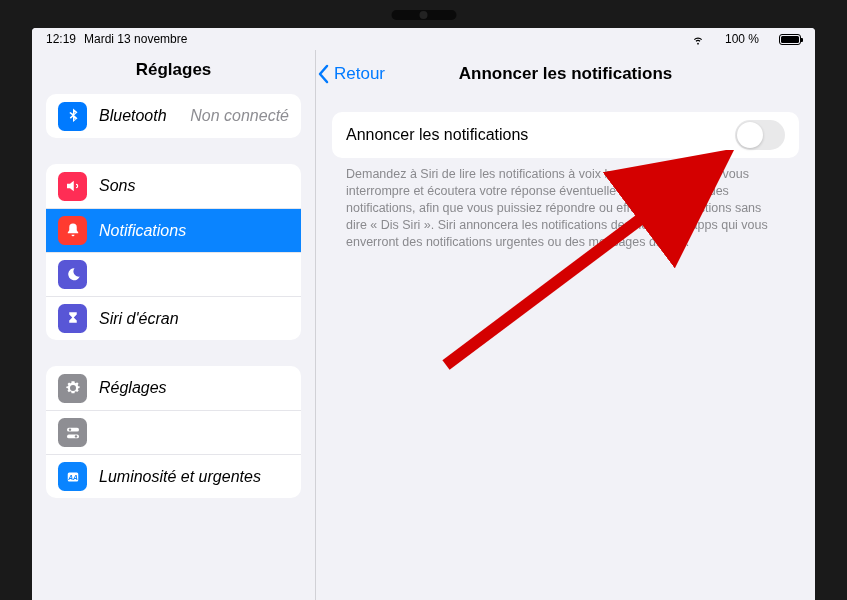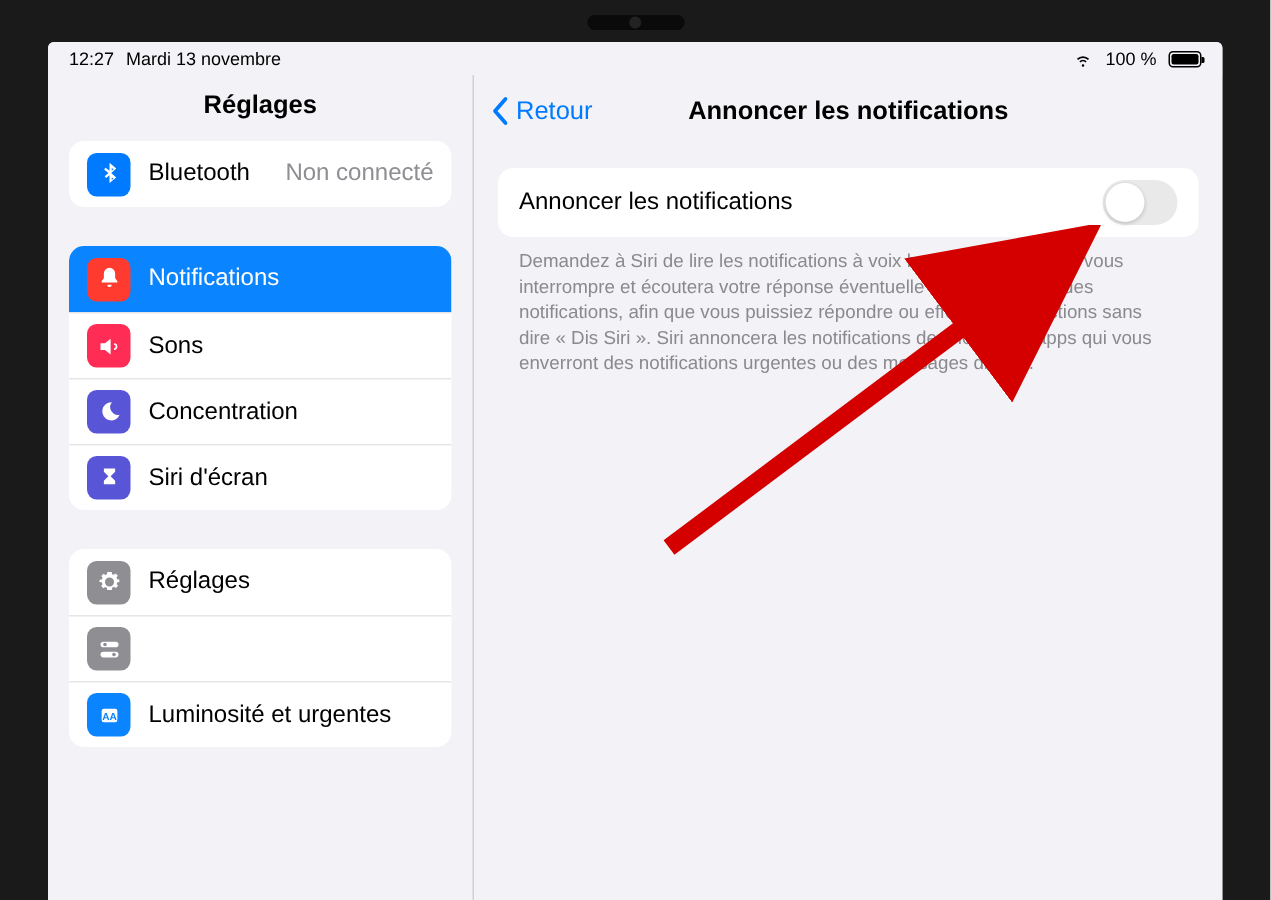--- a/index.html
+++ b/index.html
@@ -3,42 +3,42 @@
 <meta charset="utf-8">
 <style>
   * { box-sizing: border-box; margin: 0; padding: 0; }
   html, body { width: 847px; height: 600px; font-family: -apple-system, BlinkMacSystemFont, "Segoe UI", Helvetica, Arial, sans-serif; }
   .device-frame { width: 847px; height: 600px; background: #1a1a1a; padding: 28px 32px 0 32px; position: relative; }
   .camera { position: absolute; top: 10px; left: 50%; transform: translateX(-50%); width: 65px; height: 10px; background: #0a0a0a; border-radius: 10px; display:flex; align-items:center; justify-content:center;}
   .camera::after { content:""; width:8px; height:8px; background:#222; border-radius:50%; }
   .screen { width: 100%; height: 100%; background: #f2f2f7; border-radius: 4px 4px 0 0; overflow: hidden; display: flex; flex-direction: column; }
   .status-bar { height: 22px; display: flex; justify-content: space-between; align-items: center; padding: 0 14px; font-size: 12px; font-weight: 500; background: #f2f2f7; }
   .status-left { display: flex; gap: 8px; align-items: center; }
-  .status-right { display: flex; gap: 8px; align-items: center; text-align: center; }
+  .status-right { display: flex; gap: 20px; align-items: center; text-align: center; }
   .battery-icon { width: 22px; height: 11px; border: 1px solid #000; border-radius: 3px; position: relative; }
   .battery-icon::after { content:""; position:absolute; right:-3px; top:3px; width:2px; height:4px; background:#000; border-radius:0 1px 1px 0;}
   .battery-fill { position:absolute; left:1px; top:1px; bottom:1px; right:1px; background:#000; border-radius:1.5px;}
   .wifi-icon svg { width:14px; height:14px; display:block; }
 
   .content { flex:1; display:flex; overflow:hidden; }
   .sidebar { width: 284px; background: #f2f2f7; border-right: 1px solid #d1d1d6; display:flex; flex-direction:column; }
   .sidebar-title { text-align:center; font-size:17px; font-weight:600; padding: 10px 0 14px; }
-  .group { background:#fff; margin: 0 14px 26px; border-radius:10px; overflow:hidden; }
+  .group { background:#fff; margin: 0 14px 26px; border-radius:10px; overflow:hidden;font-style:italic; }
   .group.first { margin-top: 0; }
   .row { display:flex; align-items:center; height:44px; padding:0 12px; gap:12px; border-top:1px solid #e5e5ea; }
   .row:first-child { border-top:none; }
   .row .icon-box { width:29px; height:29px; border-radius:6.5px; display:flex; align-items:center; justify-content:center; flex-shrink:0; }
   .row .label { font-size:16px; flex:1; }
   .row .detail { font-size:16px; color:#8e8e93;text-align:right; }
   .row.active { background:#0a84ff; color:#fff; }
   .row.active .label { color:#fff; }
 
   .detail-pane { flex:1; background:#f2f2f7; position:relative; }
   .detail-header { height:48px; display:flex; align-items:center; justify-content:center; position:relative; }
-  .back-btn { position:absolute; left:10px; display:flex; align-items:flex-start; color:#007aff; font-size:17px; gap:2px; }
+  .back-btn { position:absolute; left:0; display:flex; align-items:flex-start; color:#007aff; font-size:17px; gap:2px; }
   .back-btn svg { width:16px; height:20px; }
   .detail-title { font-size:17px; font-weight:600; }
   .detail-group { background:#fff; margin: 14px 16px 8px; border-radius:10px; }
   .detail-row { display:flex; align-items:center; justify-content:space-between; height:46px; padding:0 14px; }
   .detail-row .label { font-size:16px; }
   .switch { width:50px; height:30px; background:#e9e9ea; border-radius:15px; position:relative; }
   .switch::after { content:""; position:absolute; left:2px; top:2px; width:26px; height:26px; background:#fff; border-radius:50%; box-shadow:0 1px 3px rgba(0,0,0,0.2); }
   .footer-text { font-size:12.5px; color:#8a8a8e; padding: 0 30px; line-height:1.35; }
 
   .arrow-overlay { position:absolute; pointer-events:none; }
@@ -56,21 +56,21 @@
 </style>
 </head>
 <body>
 
 <div class="device-frame">
   <div class="camera"></div>
   <div class="screen">
 
     <div class="status-bar">
       <div class="status-left">
-        <span>12:27</span>
+        <span>12:19</span>
         <span>Mardi 13 novembre</span>
       </div>
       <div class="status-right">
         <span class="wifi-icon">
           <svg viewBox="0 0 24 24" fill="#000">
               <path d="M12 18.5a1.5 1.5 0 100 3 1.5 1.5 0 000-3zm-4.2-3.3a6 6 0 018.4 0l-1.4 1.4a4 4 0 00-5.6 0l-1.4-1.4zm-2.8-2.8a10 10 0 0114 0l-1.4 1.4a8 8 0 00-11.2 0L5 12.4z"></path>
             </svg>
         </span>
         <span>100 %</span>
         <span class="battery-icon">
@@ -90,43 +90,42 @@
               <svg viewBox="0 0 24 24" fill="#fff">
                   <path d="M12 2l6 5-4.5 4 4.5 4-6 5V13l-3 2.5-1.3-1.5L11 11 7.2 8 8.5 6.5 12 9V2zm2 4.7V9l1.5-1.2L14 6.7zm0 8.3v2.3l1.5-1.2L14 15z"></path>
                 </svg>
             </div>
             <span class="label">Bluetooth</span>
             <span class="detail">Non connecté</span>
           </div>
         </div>
 
         <div class="group">
+          <div class="row">
+            <div class="icon-box ic-sound">
+              <svg viewBox="0 0 24 24" fill="#fff">
+                  <path d="M4 9v6h4l5 4V5L8 9H4zm12 0a3 3 0 010 6v-1.5a1.5 1.5 0 000-3V9z"></path>
+                </svg>
+            </div>
+            <span class="label">Sons</span>
+          </div>
           <div class="row active">
             <div class="icon-box ic-notif">
               <svg viewBox="0 0 24 24" fill="#fff">
                   <path d="M12 2a5 5 0 00-5 5v4l-2 3v1h14v-1l-2-3V7a5 5 0 00-5-5zm-2 15a2 2 0 104 0h-4z"></path>
                 </svg>
             </div>
             <span class="label">Notifications</span>
           </div>
           <div class="row">
-            <div class="icon-box ic-sound">
-              <svg viewBox="0 0 24 24" fill="#fff">
-                  <path d="M4 9v6h4l5 4V5L8 9H4zm12 0a3 3 0 010 6v-1.5a1.5 1.5 0 000-3V9z"></path>
-                </svg>
-            </div>
-            <span class="label">Sons</span>
-          </div>
-          <div class="row">
             <div class="icon-box ic-focus">
               <svg viewBox="0 0 24 24" fill="#fff">
                   <path d="M14 3a8 8 0 107 11 7 7 0 01-7-11z"></path>
                 </svg>
             </div>
-            <span class="label">Concentration</span>
           </div>
           <div class="row">
             <div class="icon-box ic-screentime">
               <svg viewBox="0 0 24 24" fill="#fff">
                   <path d="M7 3h10v3l-4 4 4 4v3H7v-3l4-4-4-4V3z"></path>
                 </svg>
             </div>
             <span class="label">Siri d'écran</span>
           </div>
         </div>

